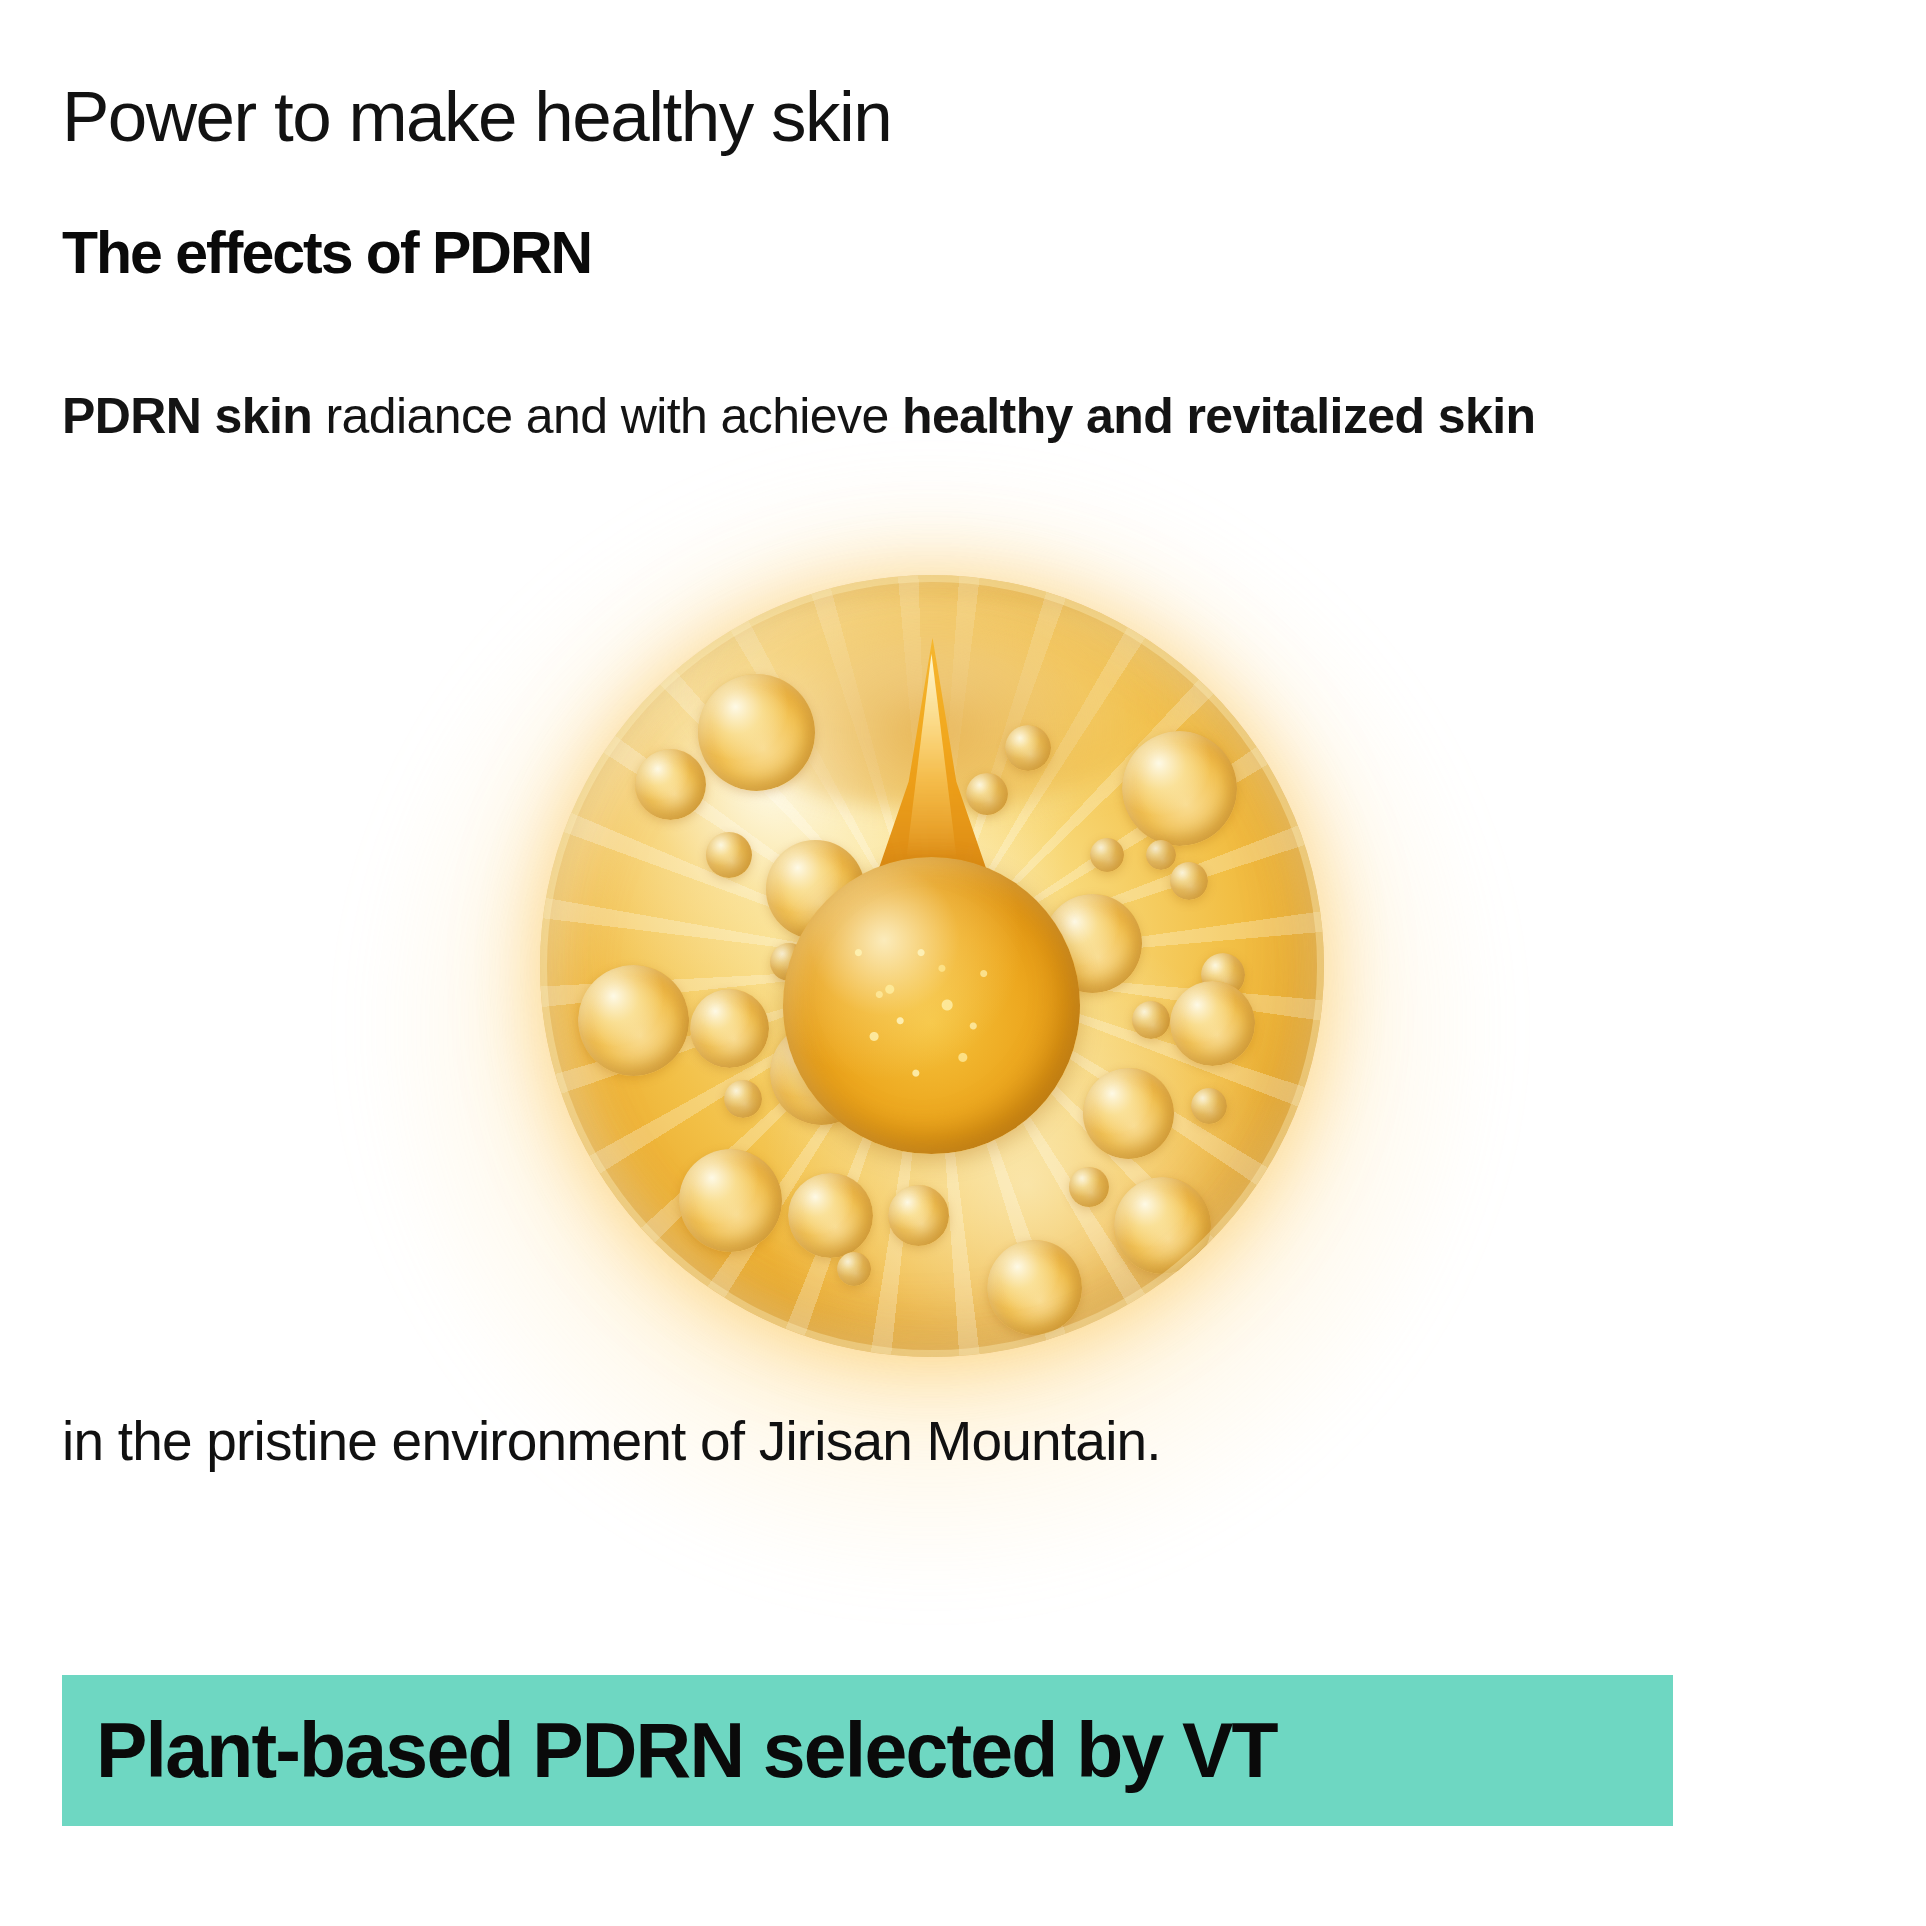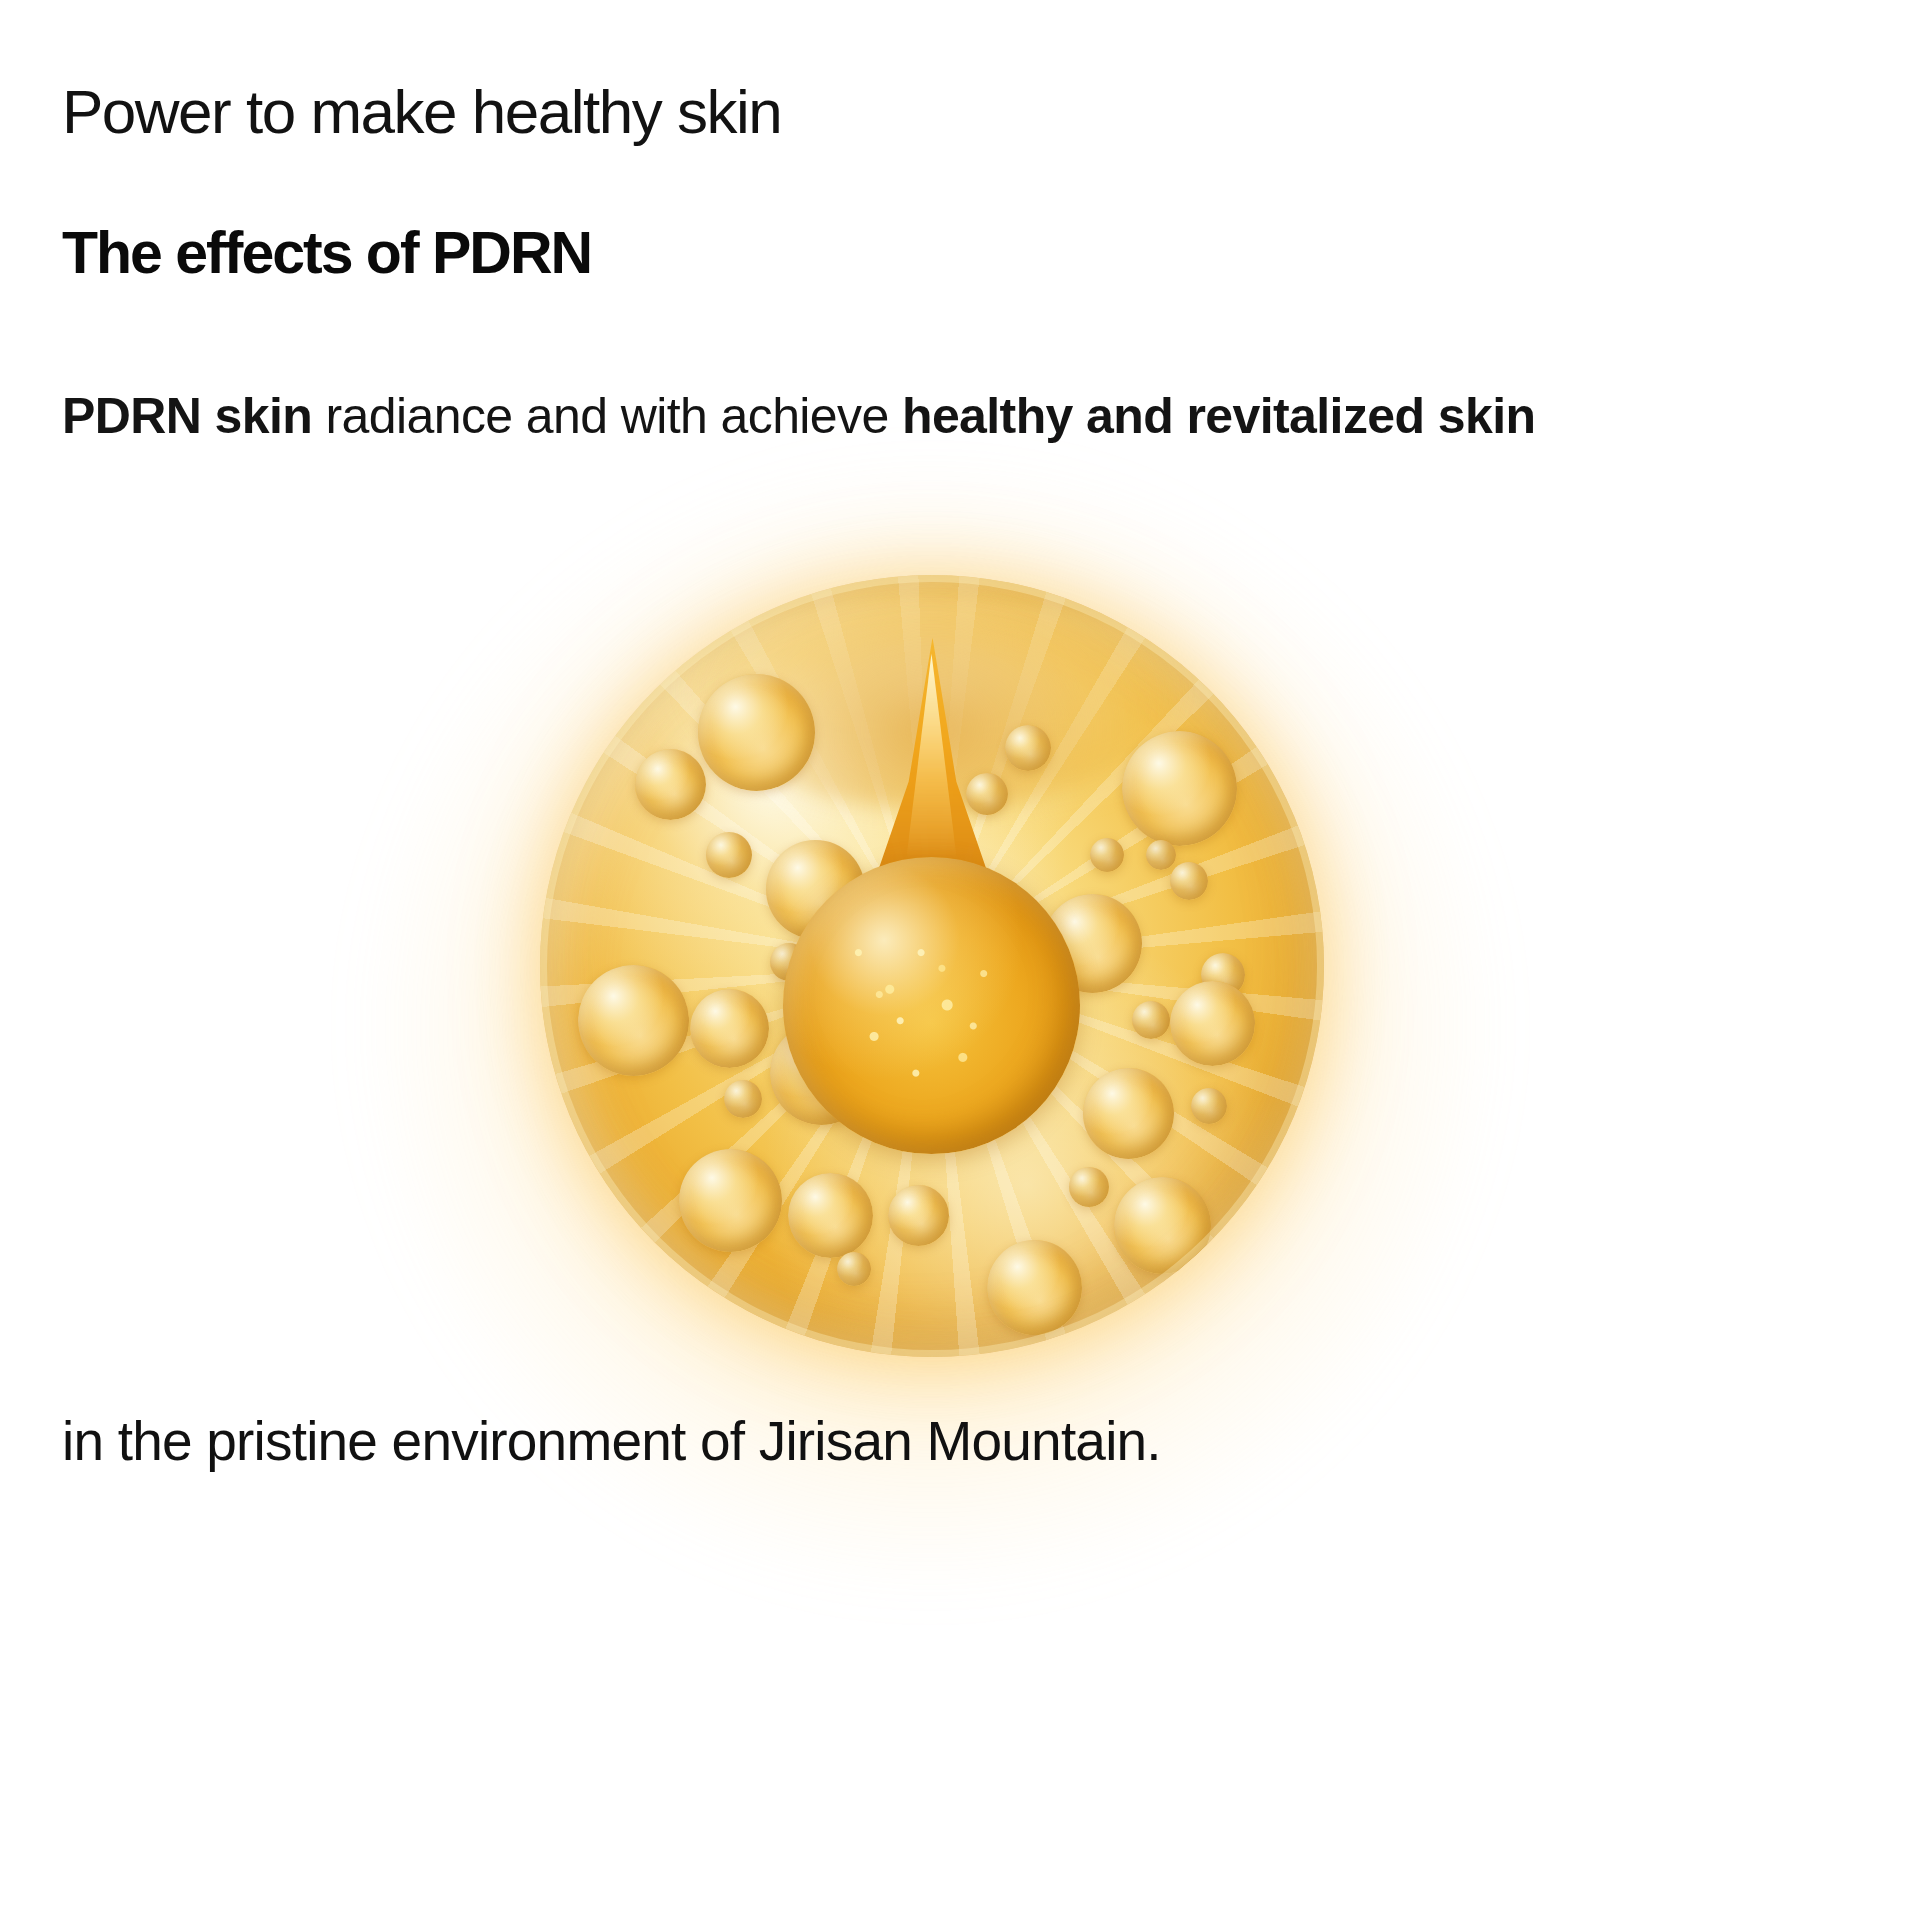--- a/index.html
+++ b/index.html
@@ -9,21 +9,21 @@
     font-family:"Liberation Sans", sans-serif;
     color:#111111;
     overflow:hidden;
     position:relative;
   }
   .page{position:relative;width:1927px;height:1927px;background:#fff;}
 
   
   .hd-light{
     position:absolute;left:62px;top:81px;
-    font-size:62px;line-height:1.0;
+    font-size:71px;line-height:1.0;
     font-weight:400;letter-spacing:-1.5px;
     color:#121212;white-space:nowrap;
   }
   .hd-bold{
     position:absolute;left:62px;top:224px;
     font-size:59px;line-height:1.0;
     font-weight:700;letter-spacing:-2px;
     color:#0a0a0a;white-space:nowrap;
   }
   .subtitle{
@@ -230,15 +230,18 @@
       </div>
 
       <div class="rim"></div>
     </div>
   </div>
 
   <div class="body-copy">
     <div>in the pristine environment of Jirisan Mountain.</div>
   </div>
 
+  <div class="banner">
+    <div class="banner-text">Plant-based PDRN selected by VT</div>
+  </div>
 
 </div>
 
 
 </body></html>

